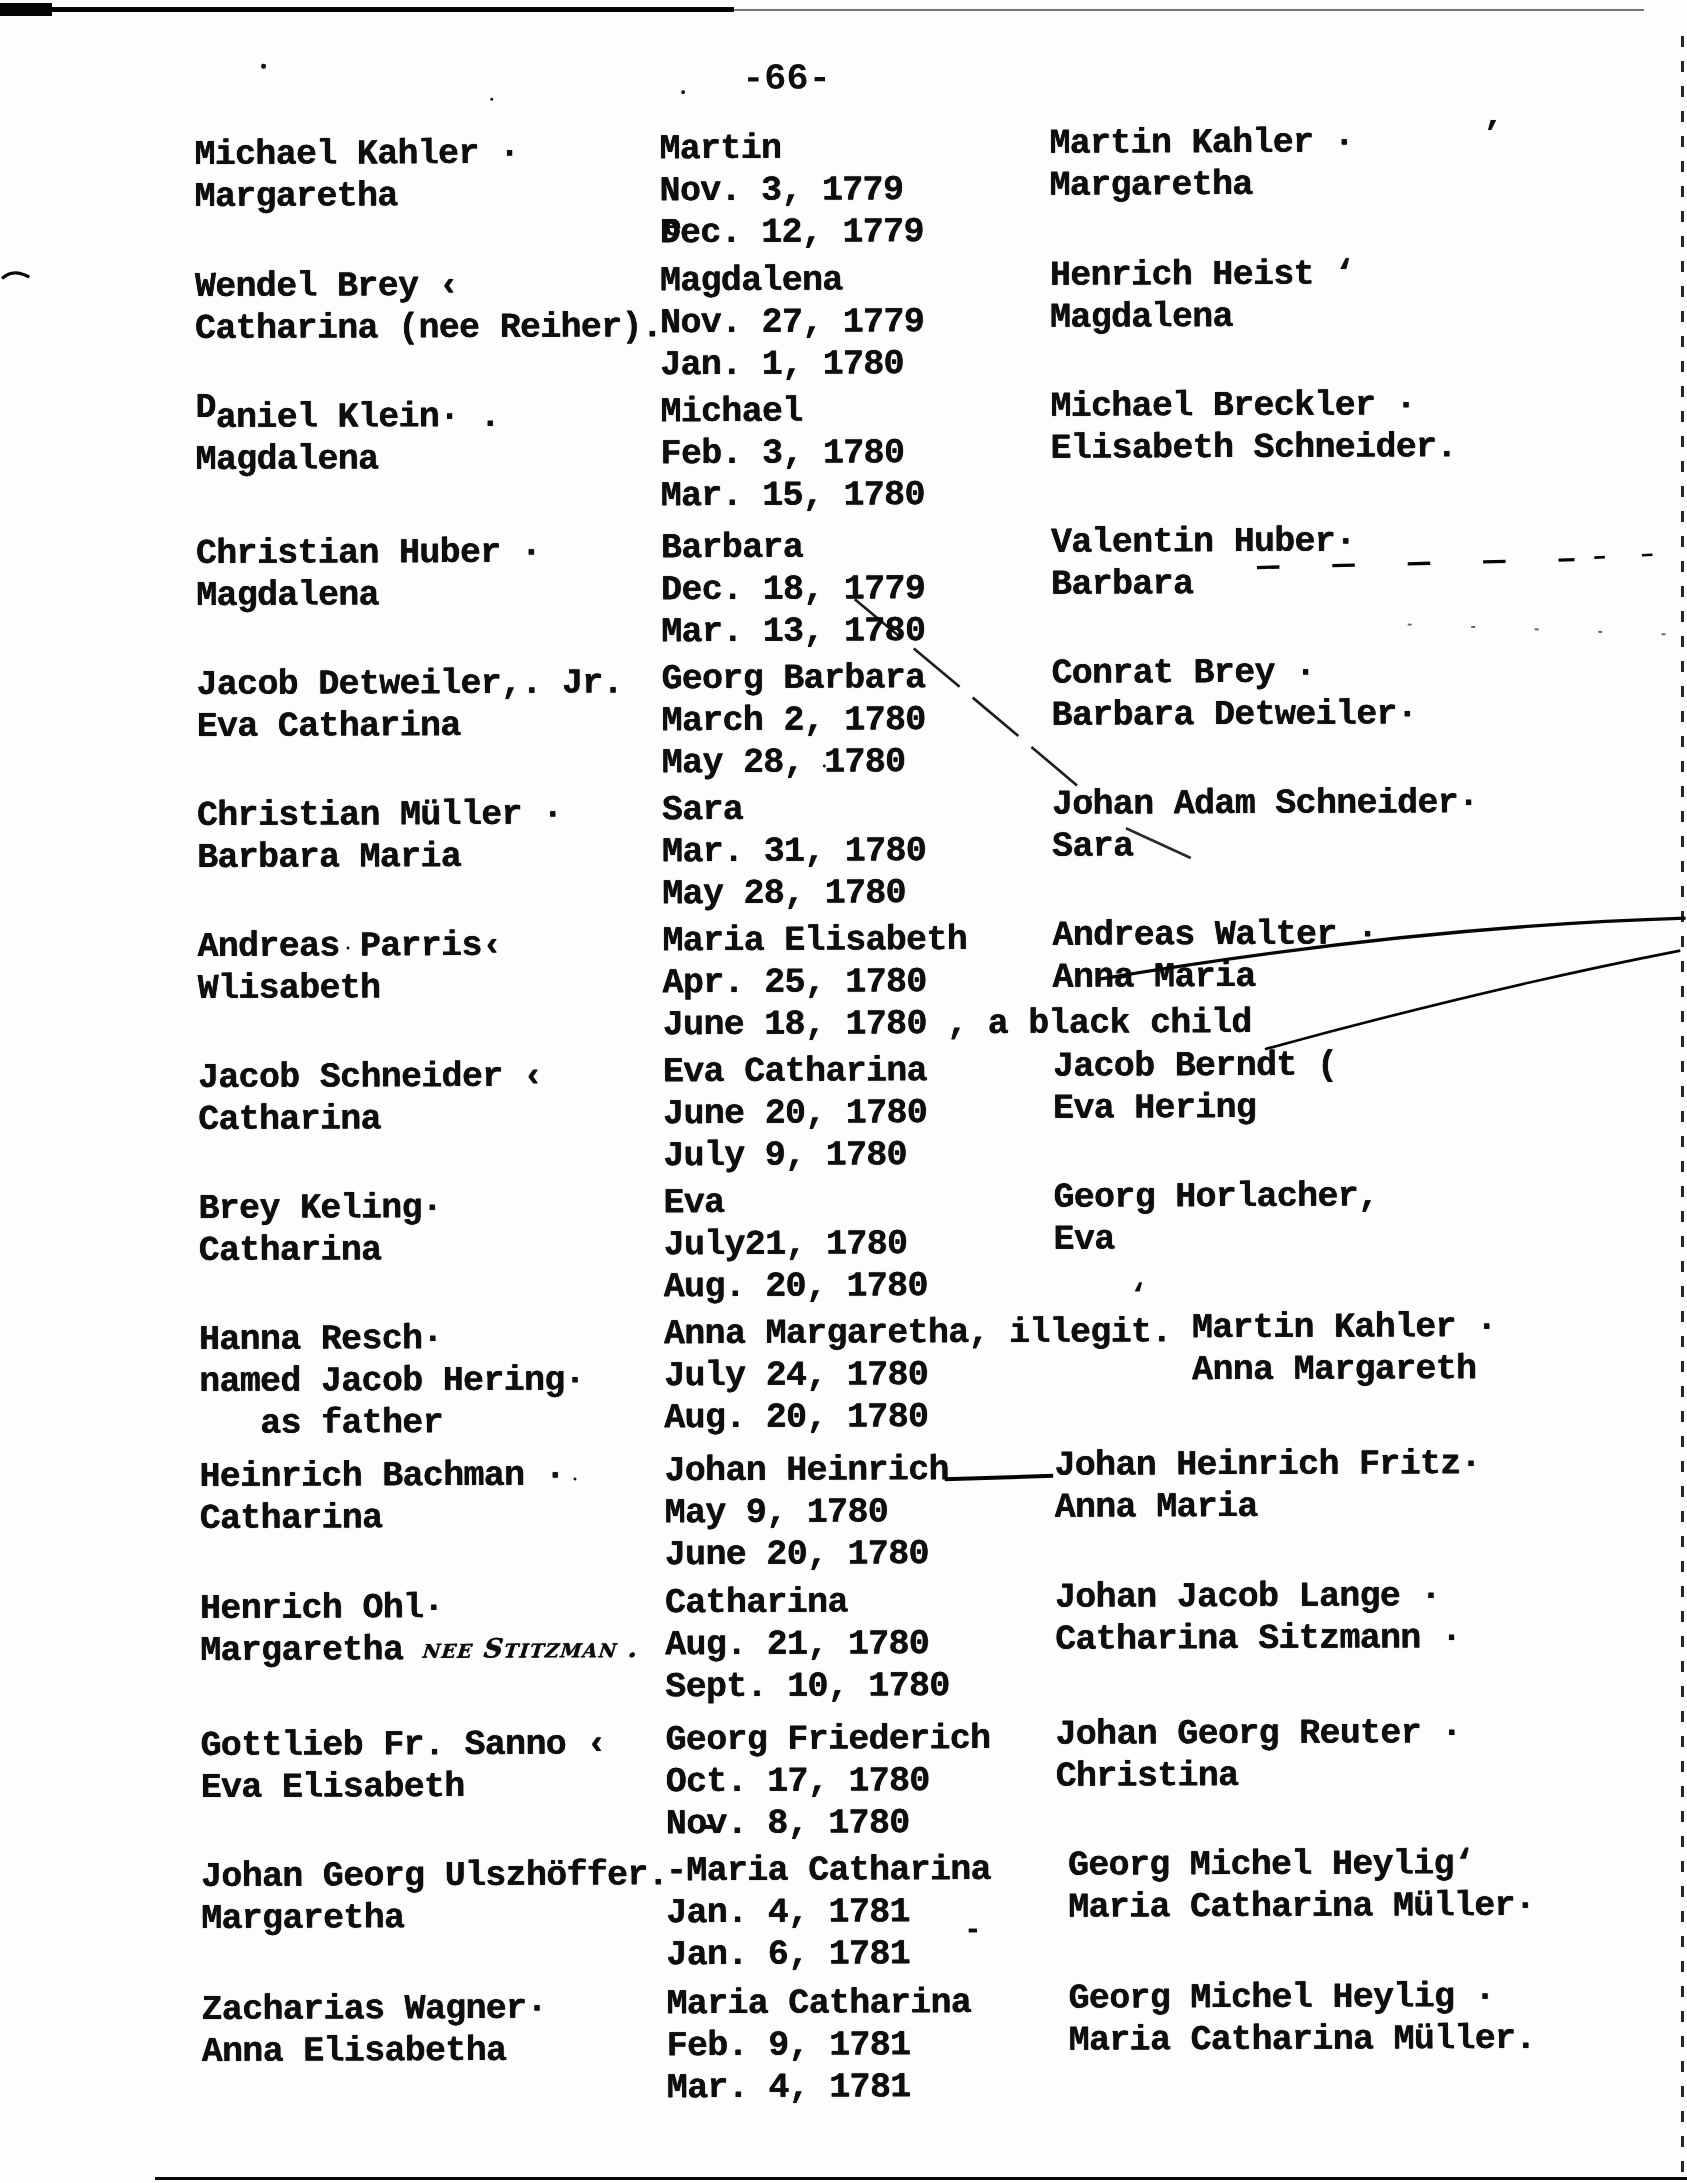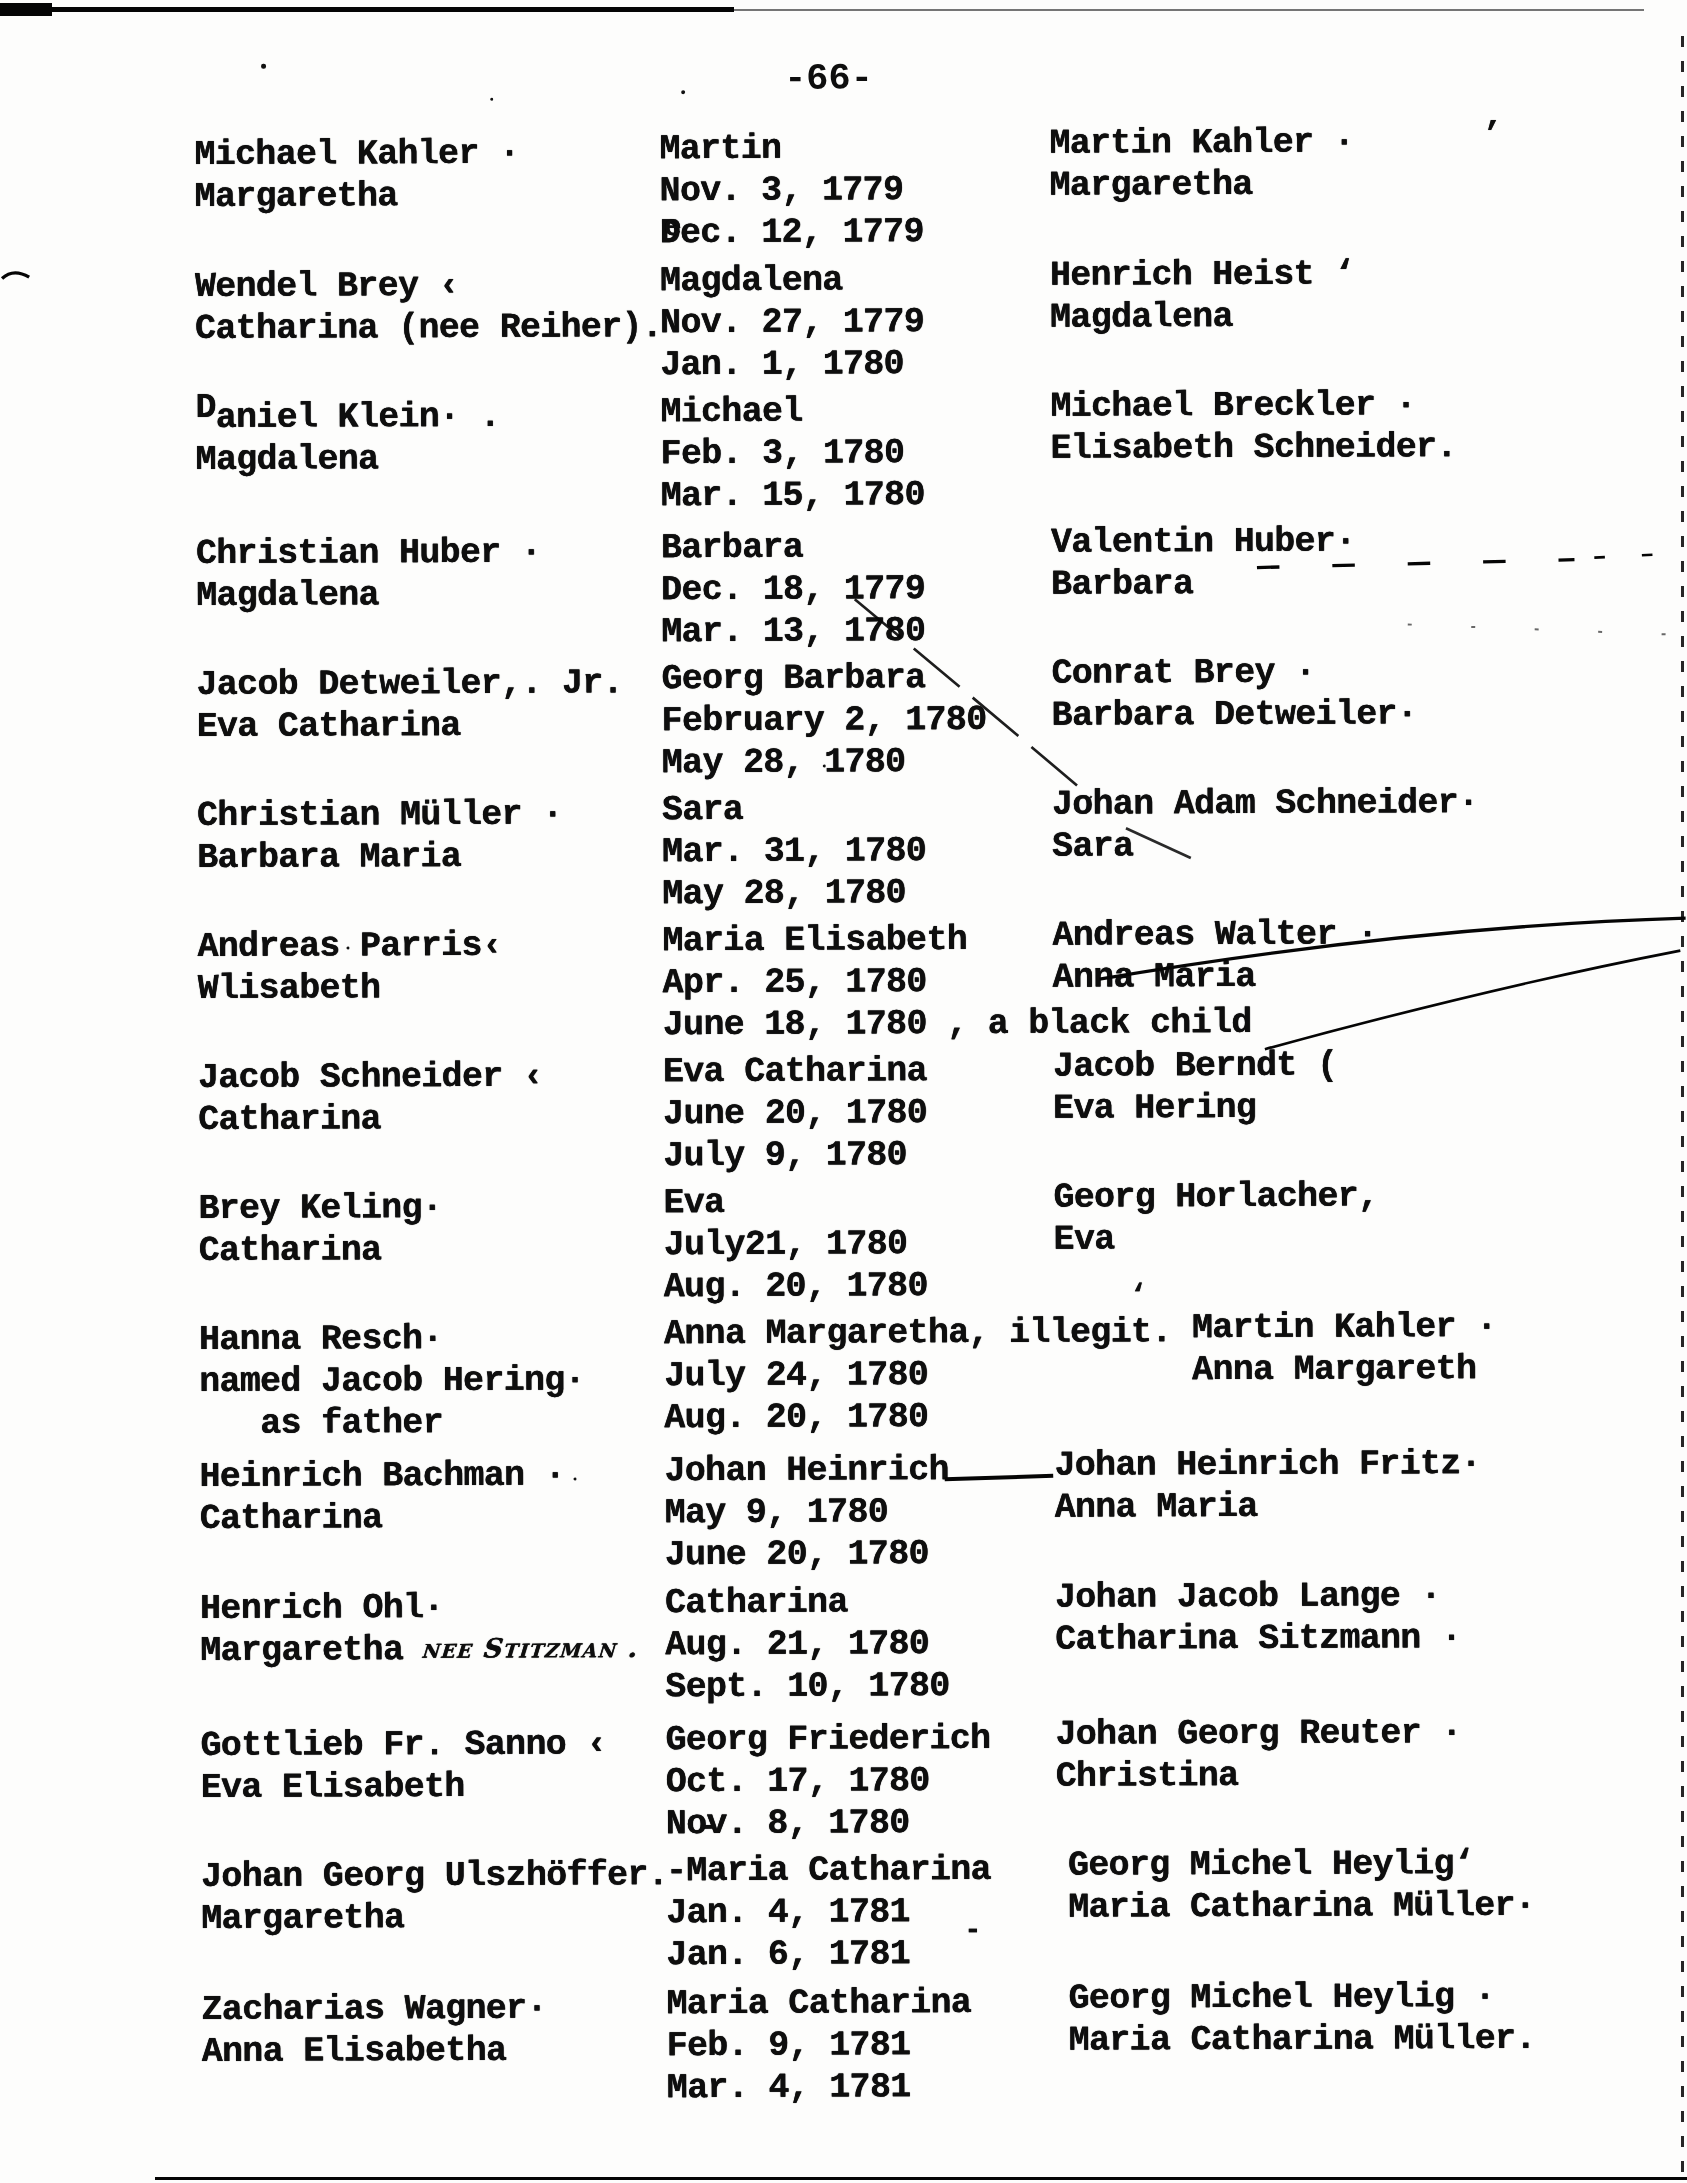--- a/index.html
+++ b/index.html
@@ -4,21 +4,21 @@
 <style>
   html,body{margin:0;padding:0;}
   body{
     width:1687px;height:2183px;position:relative;overflow:hidden;
     background:#fdfdfc;
     font-family:"Liberation Mono","DejaVu Sans Mono",monospace;
     font-weight:700;color:#0e0e0e;
   }
   #content{position:absolute;left:0;top:0;width:1687px;height:2183px;
     transform:rotate(-0.22deg);transform-origin:198px 1092px;}
-  .page-number{position:absolute;left:746px;top:60px;font-size:37px;letter-spacing:0;margin-left:42px;}
+  .page-number{position:absolute;left:746px;top:60px;font-size:37px;letter-spacing:0;}
   .row{position:absolute;left:0;width:1687px;}
   .col{position:absolute;top:0;}
   .line{white-space:pre;font-size:35px;line-height:42px;letter-spacing:-0.7px;
     text-shadow:0 0 0.8px rgba(0,0,0,.95), 0.4px 0 0 rgba(0,0,0,.45);}
   .sup{display:inline-block;transform:translateY(-10px);}
   .hand{font-family:"DejaVu Serif",serif;font-style:italic;font-weight:700;
     font-size:26.5px;letter-spacing:1.3px;font-variant:small-caps;
     display:inline-block;transform:skewX(-6deg) translateY(-1.3px);}
   .art{position:absolute;background:#050505;}
   .stray{position:absolute;white-space:pre;
@@ -92,21 +92,21 @@
           <div class="line">Barbara</div>
         </div>
       </div>
       <div class="row" style="top: 664px;">
         <div class="col c1" style="left: 198px; top: 0px;">
           <div class="line">Jacob Detweiler,. Jr.</div>
           <div class="line">Eva Catharina</div>
         </div>
         <div class="col c2" style="left: 663px; top: -4px;">
           <div class="line">Georg Barbara</div>
-          <div class="line">February 2, 1780</div>
+          <div class="line">March 2, 1780</div>
           <div class="line">May 28, 1780</div>
         </div>
         <div class="col c3" style="left: 1053px; top: -8px;">
           <div class="line">Conrat Brey ·</div>
           <div class="line">Barbara Detweiler·</div>
         </div>
       </div>
       <div class="row" style="top: 795px;">
         <div class="col c1" style="left: 198px; top: 0px;">
           <div class="line">Christian Müller ·</div>

